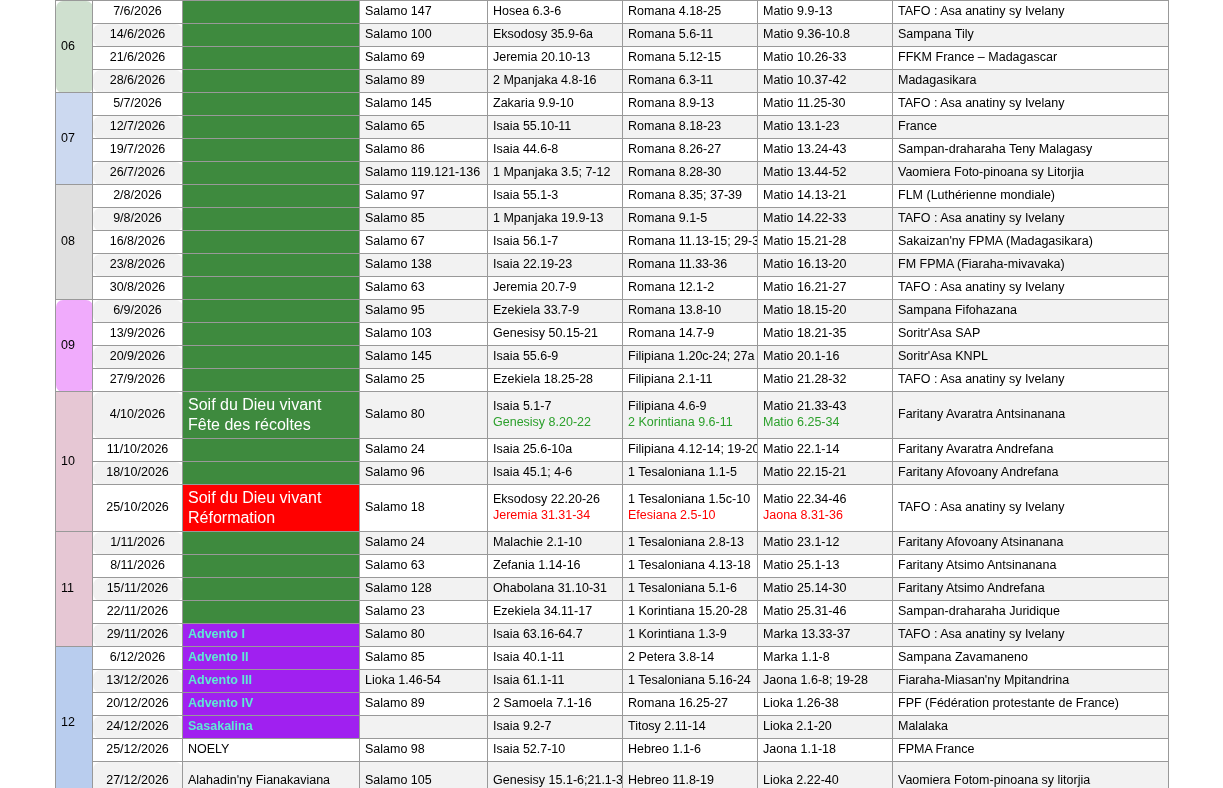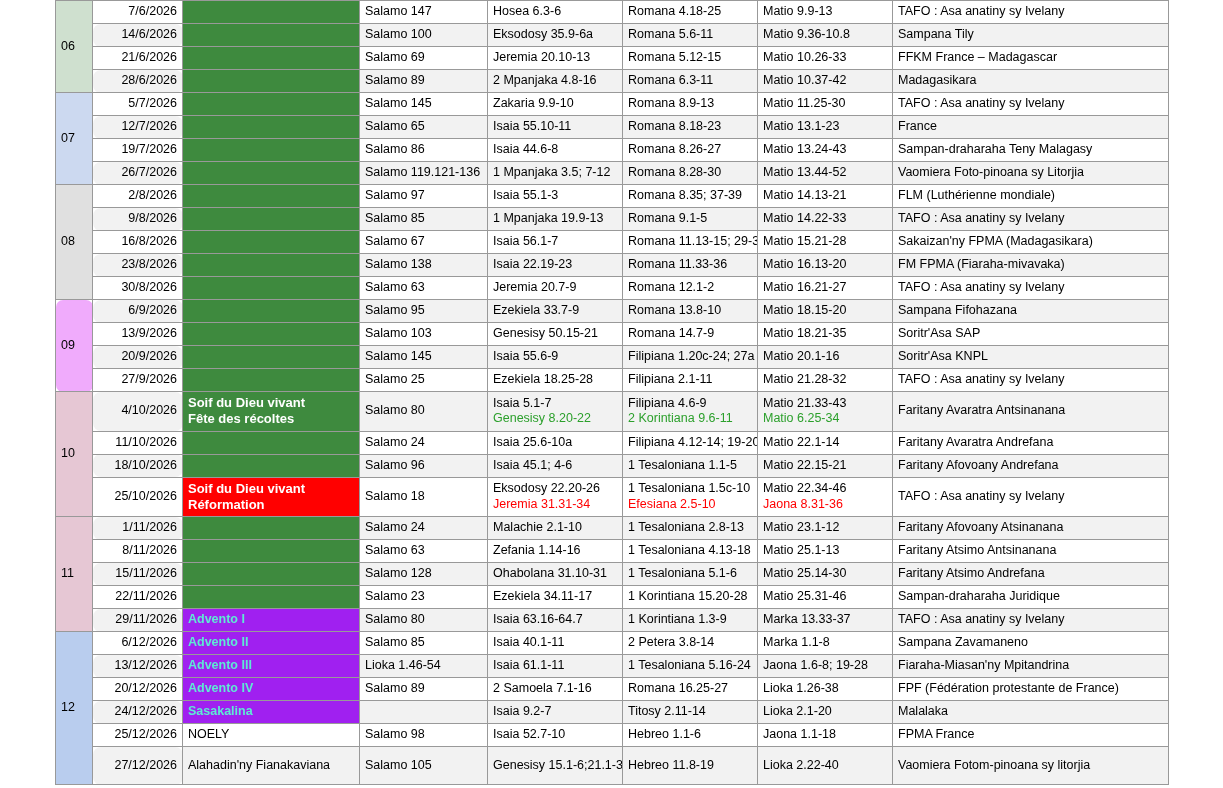--- a/index.html
+++ b/index.html
@@ -44,33 +44,33 @@
   col.c-ep    { width: 135px; }
   col.c-gos   { width: 135px; }
   col.c-ev    { width: 276px; }
 
   td.month {
     text-align: left;
     font-size: 12.5px;
     vertical-align: top;
     padding-top: 4px;
   }
-  td.date { text-align: right; border-radius: 8px; }
+  td.date { text-align: center; border-radius: 8px; }
   td.note { }
   td.green { background: #3e8a3e; }
   td.zebra { background: #f2f2f2; }
-  .note-white { color: #ffffff; font-weight: bold; font-size: 13px; }
+  .note-white { color: #ffffff; font-weight: normal; font-size: 16px; }
   .note-red { background: #ff0000 !important; }
   .note-purple { background: #a020f0 !important; }
   .note-purple .lbl { color: #5eead4; font-weight: bold; }
   .note-plain { background: #ffffff; font-weight: normal; }
   .green-text { color: #2ca02c; }
   .red-text { color: #ff0000; }
   .sub { display: block; }
-  .m-green { background: #cfe0cf; }
+  .m-green { background: #cfe0cf; border-radius: 7px; }
   .m-blue  { background: #ccd9f0; }
   .m-grey  { background: #e0e0e0; }
   .m-pinkl { background: #f0abfc; border-radius: 7px; }
   .m-pink  { background: #e6c7d4; }
   .m-blue2 { background: #b9cdee; }
 </style>
 </head>
 <body>
 
 <div class="sheet">

